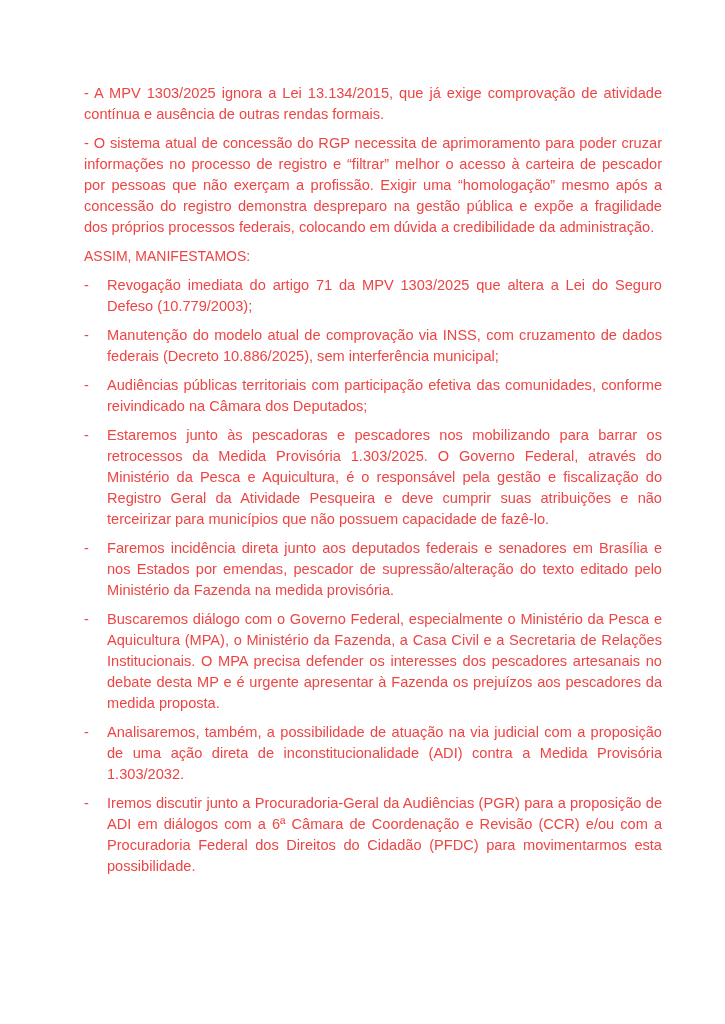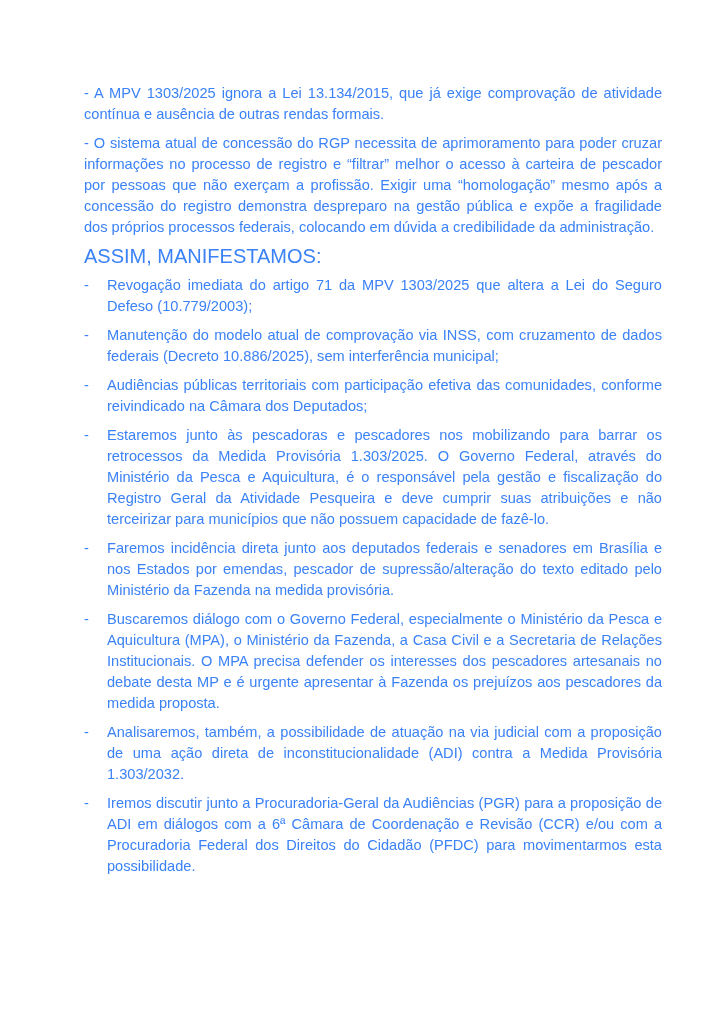--- a/index.html
+++ b/index.html
@@ -11,36 +11,36 @@
     width: 725px;
     height: 1024px;
     overflow: hidden;
   }
   .doc-page {
     box-sizing: border-box;
     width: 725px;
     height: 1024px;
     padding: 83px 63px 20px 84px;
     background: #ffffff;
-    color: #3b82f6;
+    color: #ef4444;
     font-family: "Liberation Sans", "DejaVu Sans", sans-serif;
     font-size: 14.6px;
     line-height: 21px;
     -webkit-font-smoothing: antialiased;
   }
   .para {
     margin: 0 0 8px 0;
     text-align: justify;
     text-justify: inter-word;
   }
   .heading {
     margin: 0 0 8px 0;
     text-align: left;
     font-weight: normal;
-    font-size: 20px;
+    font-size: 14px;
     line-height: 21px;
   }
   .list-item {
     display: flex;
     flex-direction: row;
     align-items: flex-start;
     margin: 0 0 8px 0;
   }
   .list-marker {
     flex: 0 0 23px;

